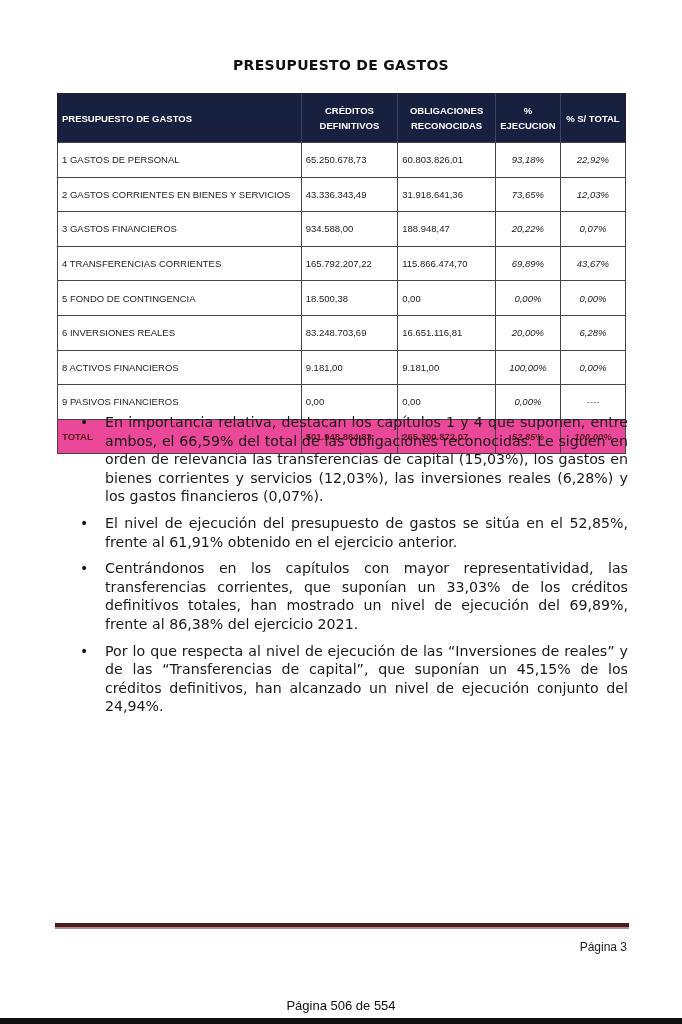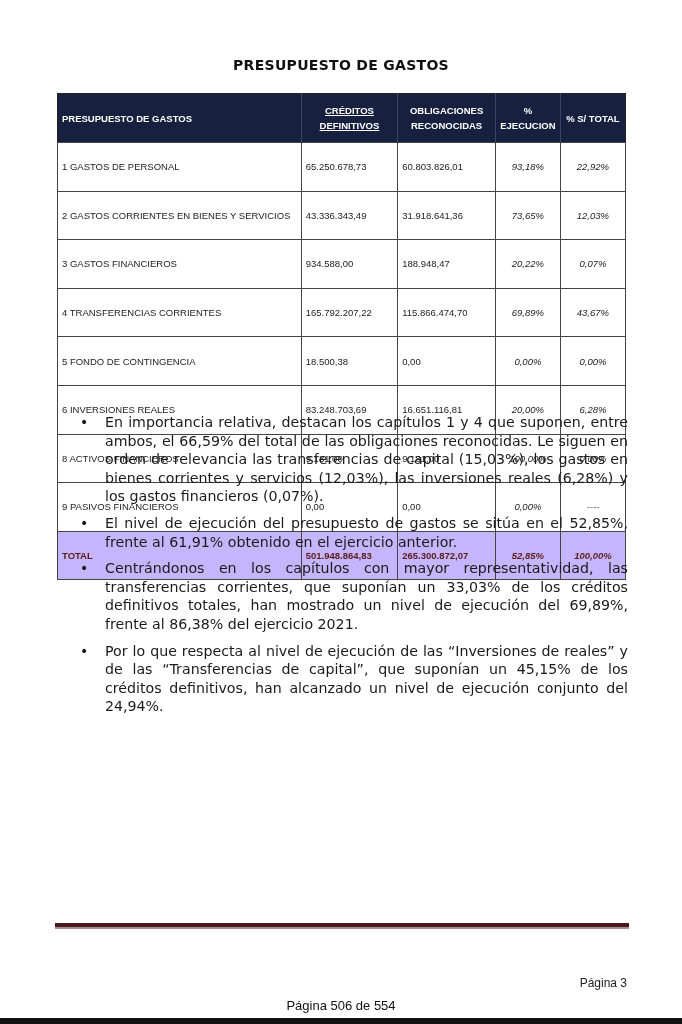--- a/index.html
+++ b/index.html
@@ -15,44 +15,44 @@
       position: absolute; top: 93px; left: 57px; width: 569px;
       border-collapse: collapse; font-family: "Liberation Sans", sans-serif; font-size: 9.5px;
       border: 1.5px solid #222;
     }
     table.budget th {
       background: #17203f; color: #ffffff; font-weight: bold; height: 48px; font-size: 9.5px;
       border-left: 1px solid #3a4466; text-align: center; line-height: 15px; padding: 0 4px;
     }
     table.budget th.first { text-align: left; padding-left: 4px; border-left: none; }
     table.budget td {
-      height: 23.6px; border: 1px solid #444; padding: 12px 4px; color: #222; white-space: nowrap;
+      height: 23.6px; border: 1px solid #444; padding: 5px 4px; color: #222; white-space: nowrap;
     }
     table.budget td.label { text-align: left; width: 236px; }
     table.budget td.num { text-align: left; }
     table.budget td.pct { text-align: center; font-style: italic; }
     table.budget tr.total td {
-      background: #c4b5fd; color: #5a1a1a; font-weight: bold; border-top: 1.5px solid #333;
+      background: #ec4899; color: #5a1a1a; font-weight: bold; border-top: 1.5px solid #333;
     }
-    .col-cred { width: 92px; text-decoration: underline; }
+    .col-cred { width: 92px; }
     .col-obl { width: 92px; }
     .col-ej { width: 56px; }
     .col-tot { width: 60px; margin-top: 48px; }
     ul.bullets {
       position: absolute; top: 413px; left: 78px; width: 550px; margin: 0; padding: 0; list-style: none;
       font-family: "DejaVu Sans", sans-serif; font-size: 14.2px; line-height: 18.6px; color: #1a1a1a;
     }
     ul.bullets li { position: relative; padding-left: 27px; text-align: justify; margin-bottom: 8px; }
     ul.bullets li .dot { position: absolute; left: 2px; top: 0; font-size: 14px; }
     .footer-rule {
       position: absolute; top: 923px; left: 55px; width: 574px; height: 4px; background: #4a1a1e;
       border-bottom: 2px solid #a89090;
     }
     .footer-page {
-      position: absolute; top: 976px; right: 55px; font-family: "Liberation Sans", sans-serif; font-size: 12px; color: #222;
+      position: absolute; top: 940px; right: 55px; font-family: "Liberation Sans", sans-serif; font-size: 12px; color: #222;
     }
     .viewer-page {
       position: absolute; top: 998px; left: 0; width: 682px; text-align: center;
       font-family: "Liberation Sans", sans-serif; font-size: 13px; color: #111;
     }
     .viewer-bar { position: absolute; bottom: 0; left: 0; width: 682px; height: 6px; background: #111; }
   </style>
 </head>
 <body>
 

